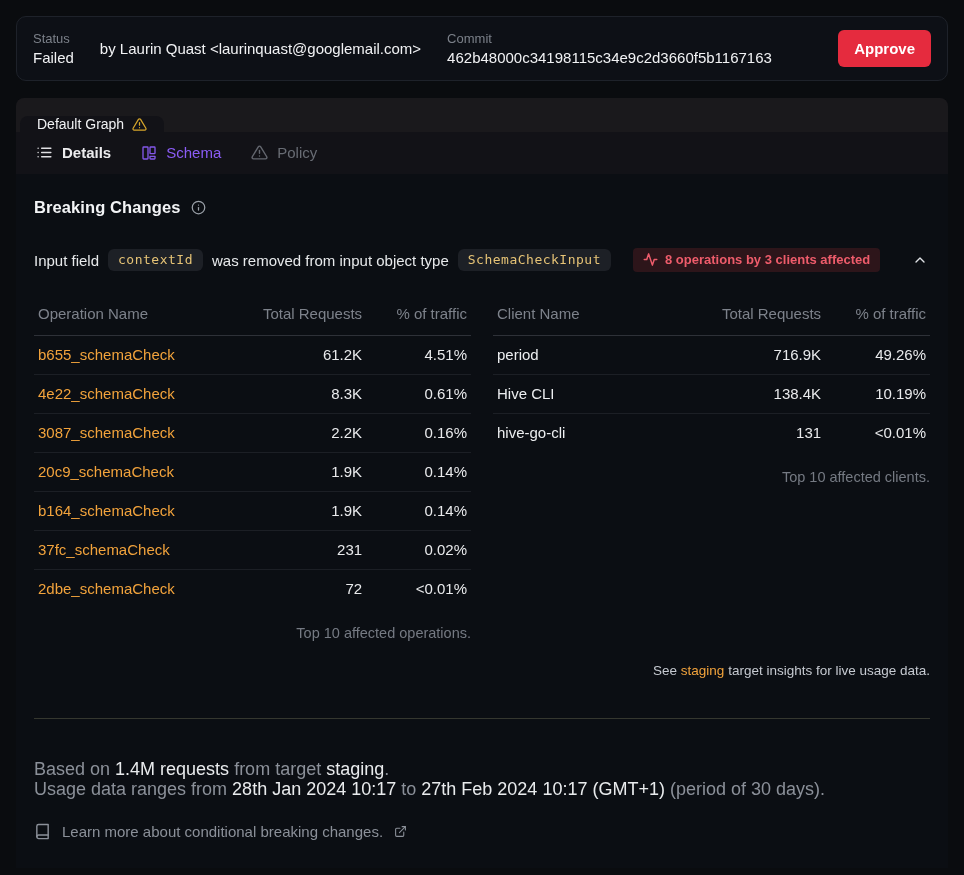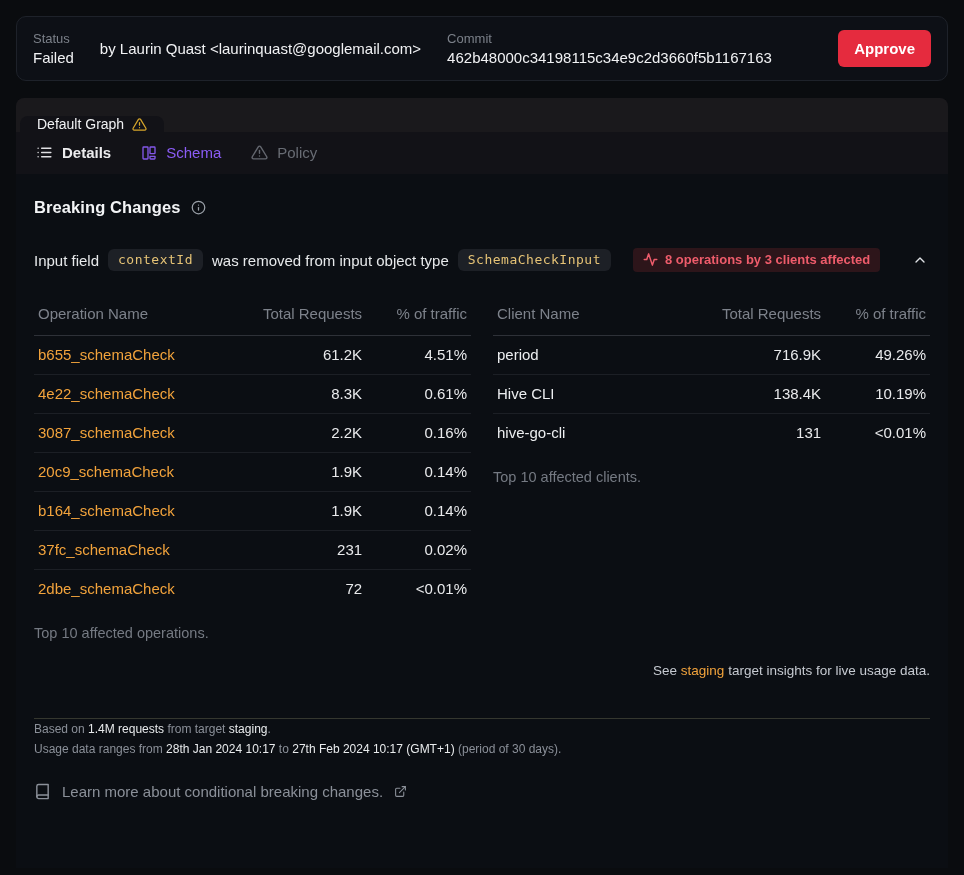--- a/index.html
+++ b/index.html
@@ -126,29 +126,29 @@
     padding:6px 4px 13px; text-align:left;
     border-bottom:1px solid #2e3138;
   }
   th.num, td.num { text-align:right; }
   col.c-name { width:46%; } col.c-req { width:30%; } col.c-traf { width:24%; }
   td { font-size:15px; padding:10px 4px 11px; color:#e9eaec; }
   tbody tr { border-bottom:1px solid #1c1f25; }
   tbody tr:last-child { border-bottom:none; }
   td.op-name a, td.op-name { color:#f2a33c; cursor:pointer; text-decoration:none; }
   td.client-name { color:#eceef0; }
-  .table-caption { margin-top:17px; text-align:left; font-size:14.5px; color:#757a83; }
+  .table-caption { margin-top:17px; text-align:right; font-size:14.5px; color:#757a83; }
 
   .insights-note { margin-top:22px; text-align:right; font-size:13.5px; color:#c6cad1; }
   .insights-note .link { color:#f2a33c; cursor:pointer; }
 
   .divider { margin-top:40px; border-top:1px solid #35372f; }
 
   
-  .footer-info { font-size:12px; color:#8b9099; line-height:20px; }
+  .footer-info { margin-top:40px; font-size:18px; color:#8b9099; line-height:20px; }
   .footer-info .bright { color:#e9ebed; }
   .learn-more {
     margin-top:24px; display:flex; align-items:center; gap:11px;
     font-size:15px; color:#8b9099; cursor:pointer;
   }
   .learn-more .ext { color:#8b9099; }
 </style>
 </head>
 <body>
 

